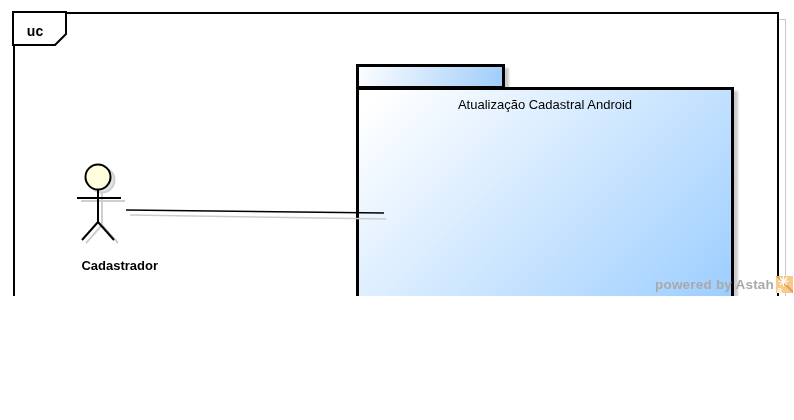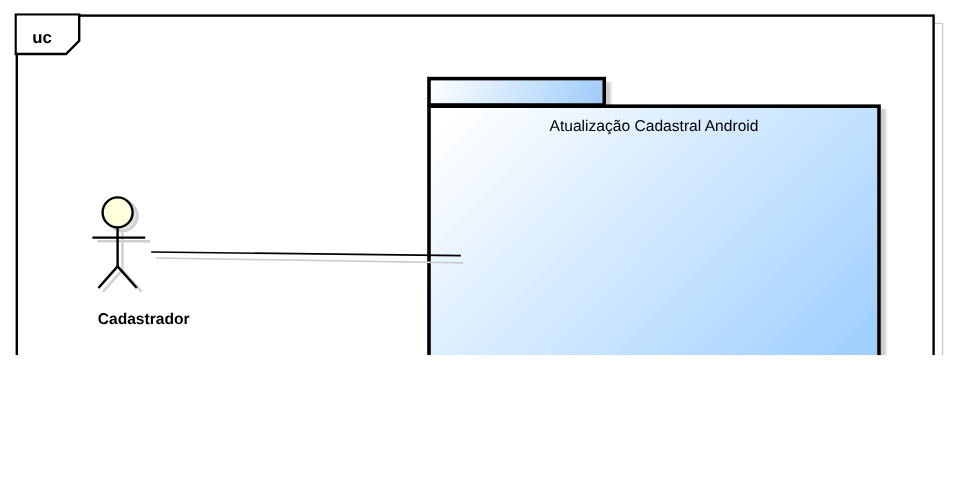--- a/index.html
+++ b/index.html
@@ -102,14 +102,22 @@
     <g stroke="#000000" stroke-width="2" fill="none">
       <circle cx="43" cy="19" r="12.5" fill="#ffffdd"></circle>
       <line x1="43" y1="31.5" x2="43" y2="64"></line>
       <line x1="22" y1="40" x2="66" y2="40"></line>
       <line x1="43" y1="64" x2="27" y2="82"></line>
       <line x1="43" y1="64" x2="59" y2="82"></line>
     </g>
   </svg>
   <div class="actor-label">Cadastrador</div>
 
+  <div class="watermark">
+    <span>powered by Astah</span>
+    <span class="astah-logo">
+      <span class="logo-diag"></span>
+      <span class="logo-star">✳</span>
+      <span class="logo-letter">a</span>
+    </span>
+  </div>
 
 </div>
 
 </body></html>

